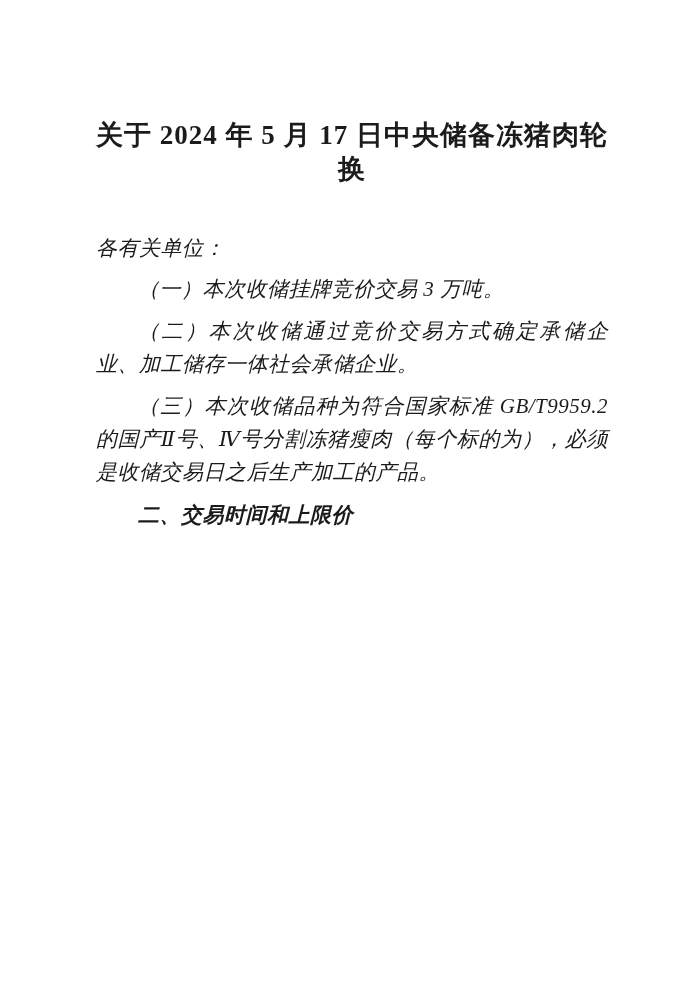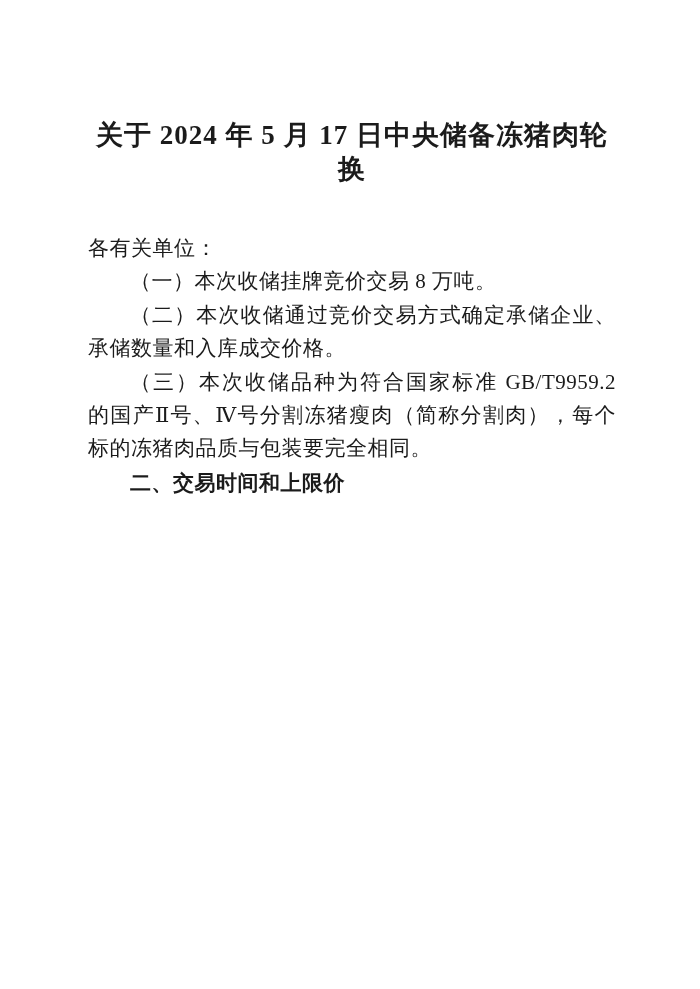--- a/index.html
+++ b/index.html
@@ -36,22 +36,23 @@
   .body {
     margin-top: 46px;
     font-family: "Liberation Serif", "DejaVu Serif", serif;
     font-size: 21px;
     line-height: 33.4px;
     text-align: justify;
     text-justify: inter-ideograph;
     letter-spacing: 0.5px;
   }
   .body p {
-    margin: 0;
+    margin: 8px;
     padding: 0;
+    font-style: italic;
   }
   .para {
     text-indent: 2em;
   }
   .salutation {
     text-indent: 0;
   }
   .heading {
     font-family: "Liberation Sans", "DejaVu Sans", sans-serif;
     font-weight: bold;
@@ -71,22 +72,22 @@
 
 <div class="page">
   <div class="doc">
 
     <h1 class="title">
       <span class="title-line">关于 2024 年 5 月 17 日中央储备冻猪肉轮换</span>
     </h1>
 
     <div class="body">
       <p class="salutation">各有关单位：</p>
-      <p class="para">（一）本次收储挂牌竞价交易 8 万吨。</p>
-      <p class="para">（二）本次收储通过竞价交易方式确定承储企业、承储数量和入库成交价格。</p>
-      <p class="para">（三）本次收储品种为符合国家标准 GB/T9959.2 的国产Ⅱ号、Ⅳ号分割冻猪瘦肉（简称分割肉），每个标的冻猪肉品质与包装要完全相同。</p>
+      <p class="para">（一）本次收储挂牌竞价交易 3 万吨。</p>
+      <p class="para">（二）本次收储通过竞价交易方式确定承储企业、加工储存一体社会承储企业。</p>
+      <p class="para">（三）本次收储品种为符合国家标准 GB/T9959.2 的国产Ⅱ号、Ⅳ号分割冻猪瘦肉（每个标的为），必须是收储交易日之后生产加工的产品。</p>
       <p class="para heading">二、交易时间和上限价</p>
     </div>
 
   </div>
 
   <div class="page-number">1</div>
 </div>
 
 </body></html>

